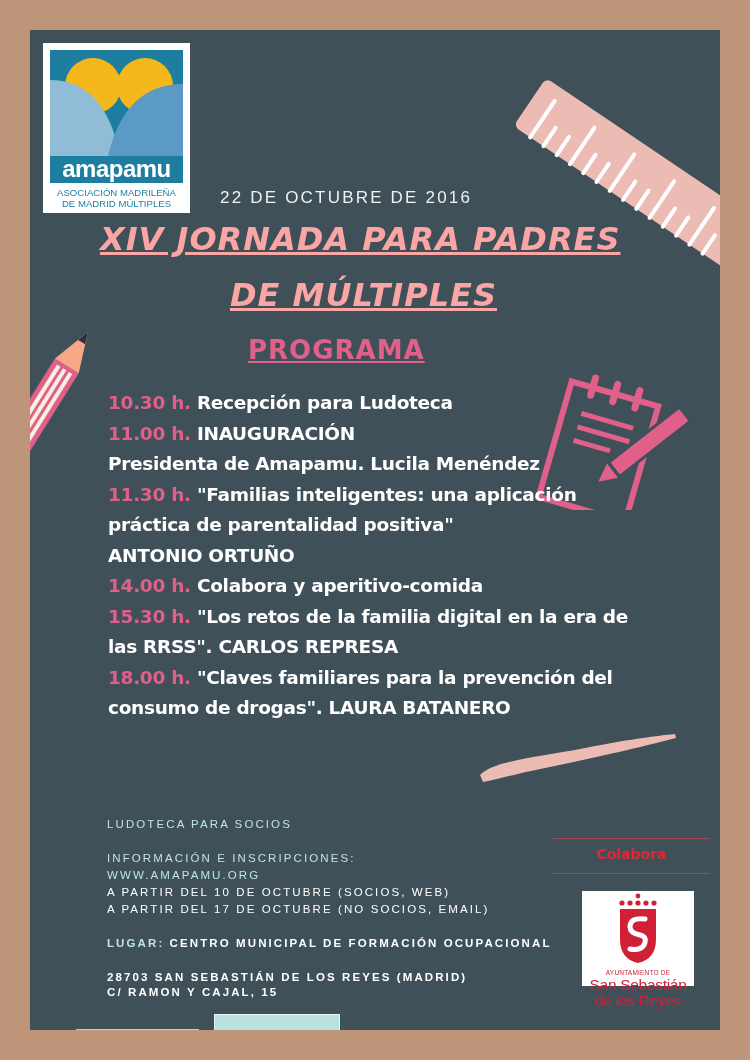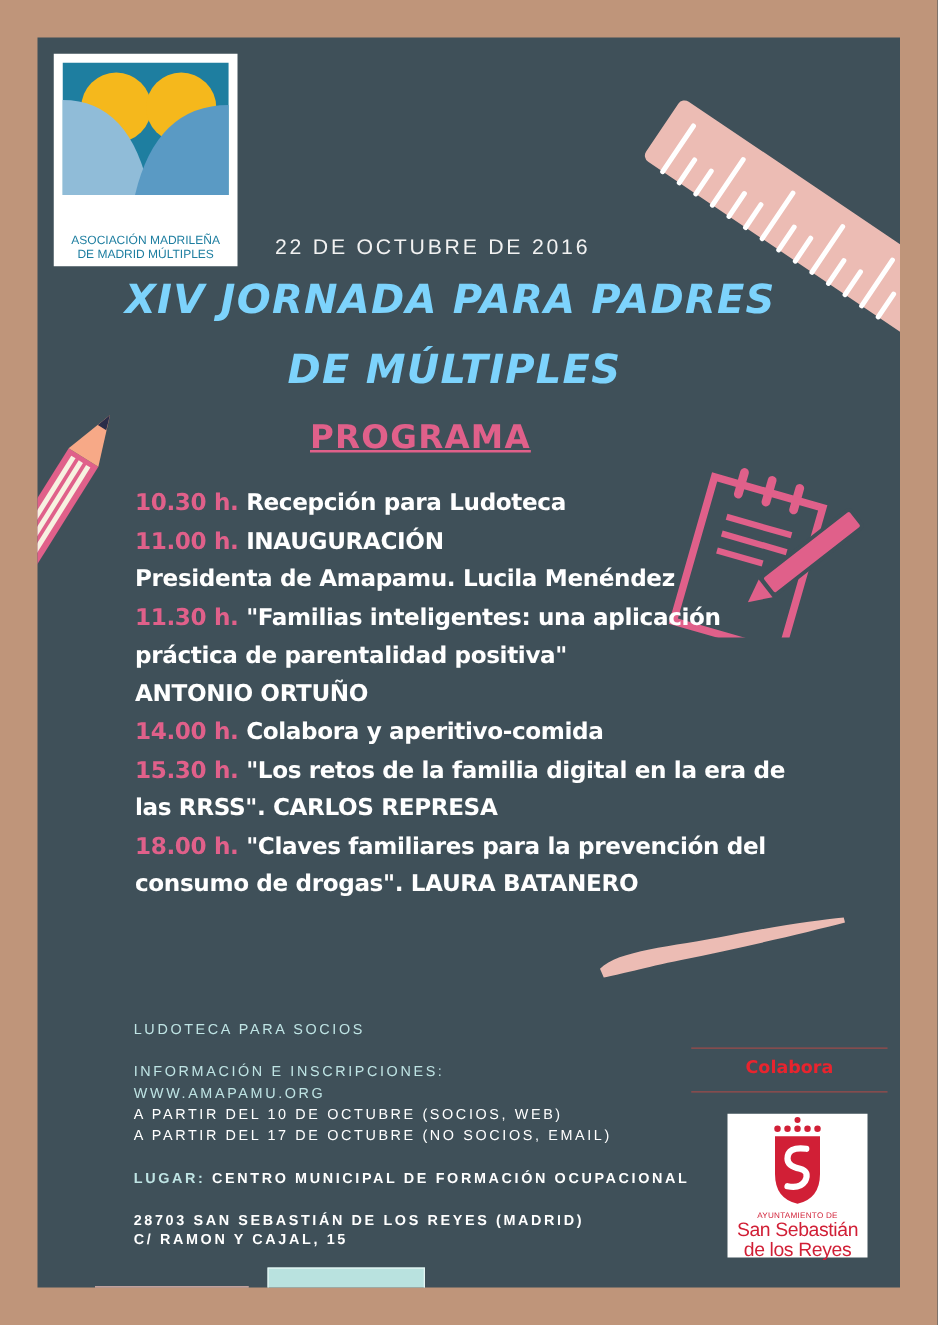--- a/index.html
+++ b/index.html
@@ -8,56 +8,57 @@
     .abs { position:absolute; }
 
     
     .logo { left:13px; top:13px; width:147px; height:170px; background:#fff; }
     .logo svg { position:absolute; left:7px; top:7px; }
     .logo-name { position:absolute; left:7px; top:113px; width:133px; height:27px; background:#1e7ea0; color:#fff;
       font-family:"Liberation Sans", sans-serif; font-weight:bold; font-size:24px; line-height:26px; text-align:center; letter-spacing:-0.5px; }
     .logo-sub { position:absolute; left:4px; width:139px; text-align:center; color:#1e7ea0; font-family:"Liberation Sans", sans-serif; font-size:9.6px; line-height:11px; }
 
     .date { left:190px; top:158px; color:#f1f1f1; font-family:"Liberation Sans", sans-serif; font-size:17px; letter-spacing:2.2px; }
-    .title { color:#7dd3fc; font-family:"DejaVu Sans", sans-serif; font-weight:bold; font-style:italic; font-size:32px; letter-spacing:1px; white-space:nowrap; text-transform:uppercase; }
+    .title { color:#fca5a5; font-family:"DejaVu Sans", sans-serif; font-weight:bold; font-style:italic; font-size:32px; letter-spacing:1px; white-space:nowrap; text-transform:uppercase;text-decoration:underline; }
     .t1 { left:70px; top:190px; }
     .t2 { left:200px; top:246px; }
     .programa { left:218px; top:305px; color:#e0608a; font-family:"DejaVu Sans", sans-serif; font-weight:bold; font-size:26px; letter-spacing:1px;text-decoration:underline; }
 
     .prog { left:78px; top:358px; width:570px; }
     .prog .line { color:#fff; font-family:"DejaVu Sans", sans-serif; font-weight:bold; font-size:18.5px; line-height:30.5px; white-space:nowrap; letter-spacing:-0.3px; }
     .prog .time { color:#e0608a; }
 
     .info { left:46px; color:#bfe4e4; font-family:"Liberation Sans", sans-serif; font-size:11.5px; letter-spacing:2.1px; white-space:nowrap;padding-left:31px; }
     .info.b { font-weight:bold; }
     .info .lbl { color:#bfe4e4;margin-top:26px; }
     .info .wt { color:#ffffff; }
 
     .colab-line { left:523px; width:157px; height:1px; background:#9c4b4b; }
     .colab { left:523px; top:816px; width:157px; text-align:center; color:#e8242e; font-family:"DejaVu Sans", sans-serif; font-weight:bold; font-size:14px; }
-    .ssr { left:552px; top:861px; width:112px; height:115px; background:#fff; }
+    .ssr { left:552px; top:861px; width:112px; height:95px; background:#fff; }
     .ssr-t1 { position:absolute; left:0; width:112px; top:78px; text-align:center; color:#d11f36; font-family:"Liberation Sans", sans-serif; font-size:6.5px; letter-spacing:0.2px; }
     .ssr-t2 { position:absolute; left:0; width:112px; text-align:center; color:#d11f36; font-family:"Liberation Sans", sans-serif; font-size:15.5px; line-height:16px; letter-spacing:-0.3px; }
 
     .bar-pink { left:46px; top:999px; width:123px; height:21px; background:#ecbcb4; }
     .bar-mint { left:184px; top:984px; width:124px; height:26px; background:#b9e2df; border:1px solid #e5f6f4; }
   </style>
 </head>
 <body>
 
 <div class="board">
 
   <div class="abs logo">
     <svg width="133" height="106" viewBox="0 0 133 106">
       <rect x="0" y="0" width="133" height="106" fill="#1e7ea0"></rect>
       <circle cx="43" cy="36" r="28" fill="#f5b81c"></circle>
       <circle cx="95" cy="36" r="28" fill="#f5b81c"></circle>
       <path d="M0 30 Q55 30 70 106 L0 106 Z" fill="#90bcd8"></path>
       <path d="M133 34 Q75 34 58 106 L133 106 Z" fill="#5a9ac4"></path>
     </svg>
+    <div class="logo-name">amapamu</div>
     <div class="logo-sub" style="top:144px">ASOCIACIÓN MADRILEÑA</div>
     <div class="logo-sub" style="top:155px">DE MADRID MÚLTIPLES</div>
   </div>
 
   <svg class="abs" style="left:478px; top:20px;" width="240" height="220" viewBox="0 0 240 220">
     <g transform="translate(38,28) rotate(34)">
       <rect x="0" y="0" width="260" height="58" rx="6" fill="#ecbcb4"></rect>
       <g stroke="#ffffff" stroke-width="4" stroke-linecap="round">
         <line x1="20" y1="58" x2="20" y2="14"></line>
         <line x1="36" y1="58" x2="36" y2="36"></line>

